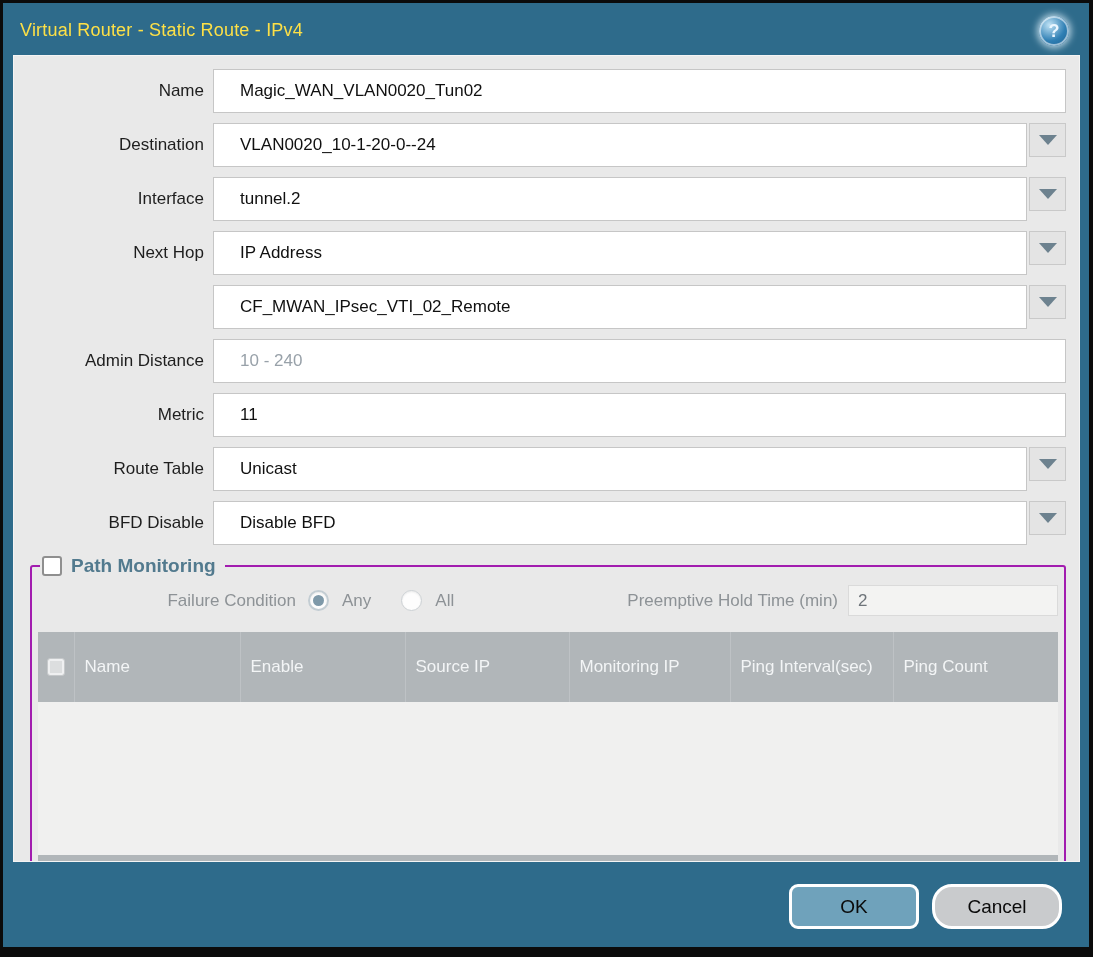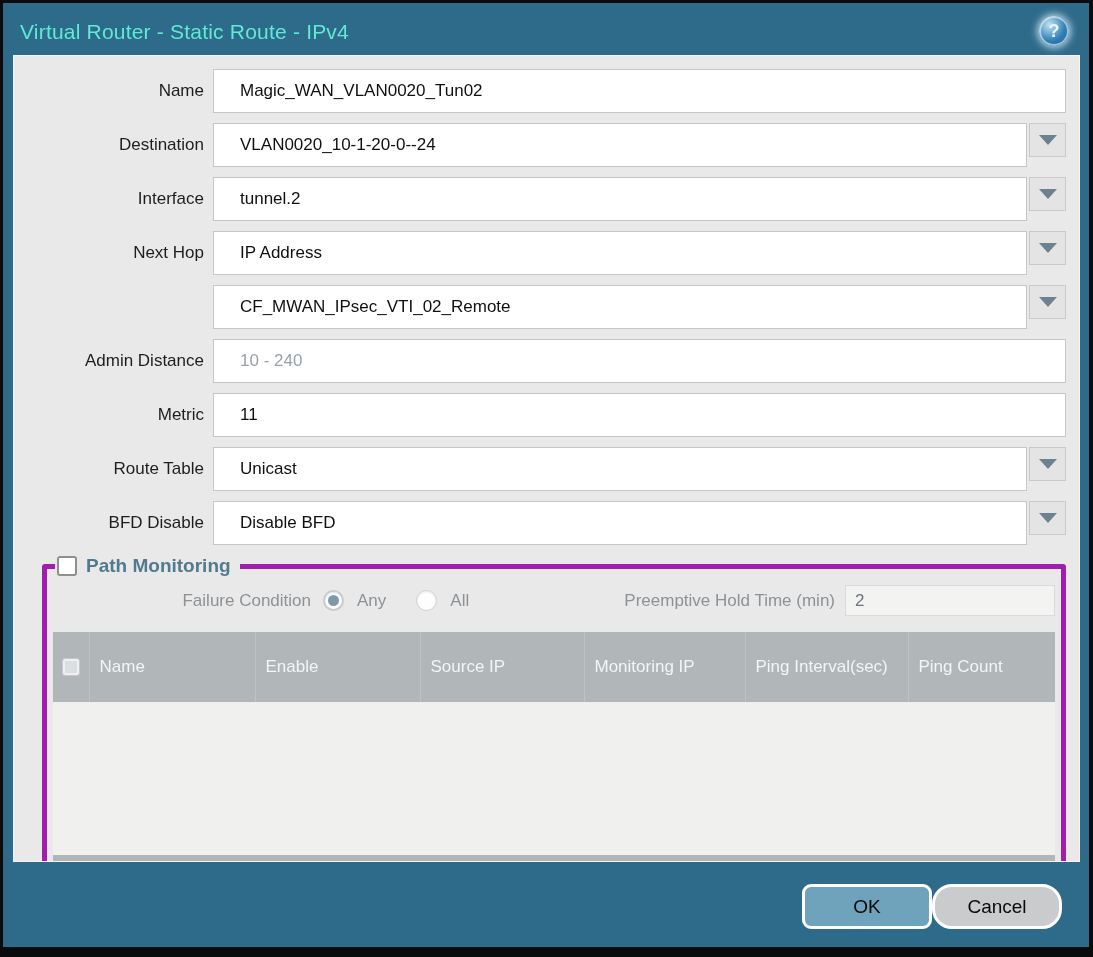--- a/index.html
+++ b/index.html
@@ -11,21 +11,21 @@
     overflow:hidden;
   }
   .dialog {
     position:absolute; left:3px; top:3px; right:4px; bottom:10px;
     background:#2e6b8b;
   }
   
   .titlebar { height:52px; position:relative; }
   .titlebar .title {
     position:absolute; left:17px; top:17px;
-    font-size:21px; color:#5eead4; letter-spacing:0.2px;
+    font-size:18px; color:#fde047; letter-spacing:0.2px;
   }
   .help-icon {
     position:absolute; top:13px; right:20px;
     width:30px; height:30px; border-radius:50%;
     background:radial-gradient(circle at 35% 30%, #bfe2f5, #2f7fb4 55%, #1a5d8d);
     box-shadow:0 0 7px 2px rgba(230,245,255,0.75), inset 0 0 0 2px rgba(255,255,255,0.55);
     display:flex; align-items:center; justify-content:center;
     color:#eaf6ff; font-size:18px; font-weight:bold; cursor:pointer;
   }
   
@@ -52,21 +52,21 @@
     border:1px solid #c9c9c9; display:flex; align-items:center; justify-content:center;
     cursor:pointer;
   }
   .dd-arrow {
     width:0; height:0;
     border-left:9px solid transparent; border-right:9px solid transparent;
     border-top:10px solid #6d828f;
   }
   
   fieldset.pm {
-    margin:7px 13px 0 28px; border:5px solid #a21caf; border-radius:3px;
+    margin:7px 13px 0 16px; border:2px solid #a21caf; border-radius:3px;
     padding:0 6px 12px 6px;
   }
   fieldset.pm legend {
     display:flex; align-items:center; gap:9px;
     margin-left:2px; padding:0 9px 0 2px;
     font-size:19px; font-weight:bold; color:#527a8e;
   }
   .pm-checkbox {
     width:20px; height:20px; background:#fff; border:2px solid #8f8f8f;
     border-radius:3px; cursor:pointer;
@@ -117,21 +117,21 @@
     background:linear-gradient(#fdfdfd,#e7e7e4);
     border:1px solid #cfcfcc; display:flex; align-items:center; justify-content:center;
     font-size:18px; font-weight:bold; line-height:1;
   }
   .action-add { color:#fbfcfc; }
   .action-add .icon { color:#7fa41f; }
   .action-delete { color:#c6cbce; cursor:default; }
   .action-delete .icon { color:#cd7a85; opacity:0.75; background:linear-gradient(#f4f1f1,#e9e4e4); }
   
   .footer-buttons {
-    position:absolute; right:27px; bottom:18px; display:flex; 
+    position:absolute; right:27px; bottom:18px; display:flex; gap:13px;
   }
   .btn {
     width:130px; height:45px; border-radius:9px; border:3px solid #ffffff;
     font-family:inherit; font-size:19px; color:#0a0a0a; cursor:pointer;
   }
   .btn-ok { background:#6fa2bb; }
   .btn-cancel { background:#c9cbcd;border-radius:20px; }
 </style>
 </head>
 <body>

